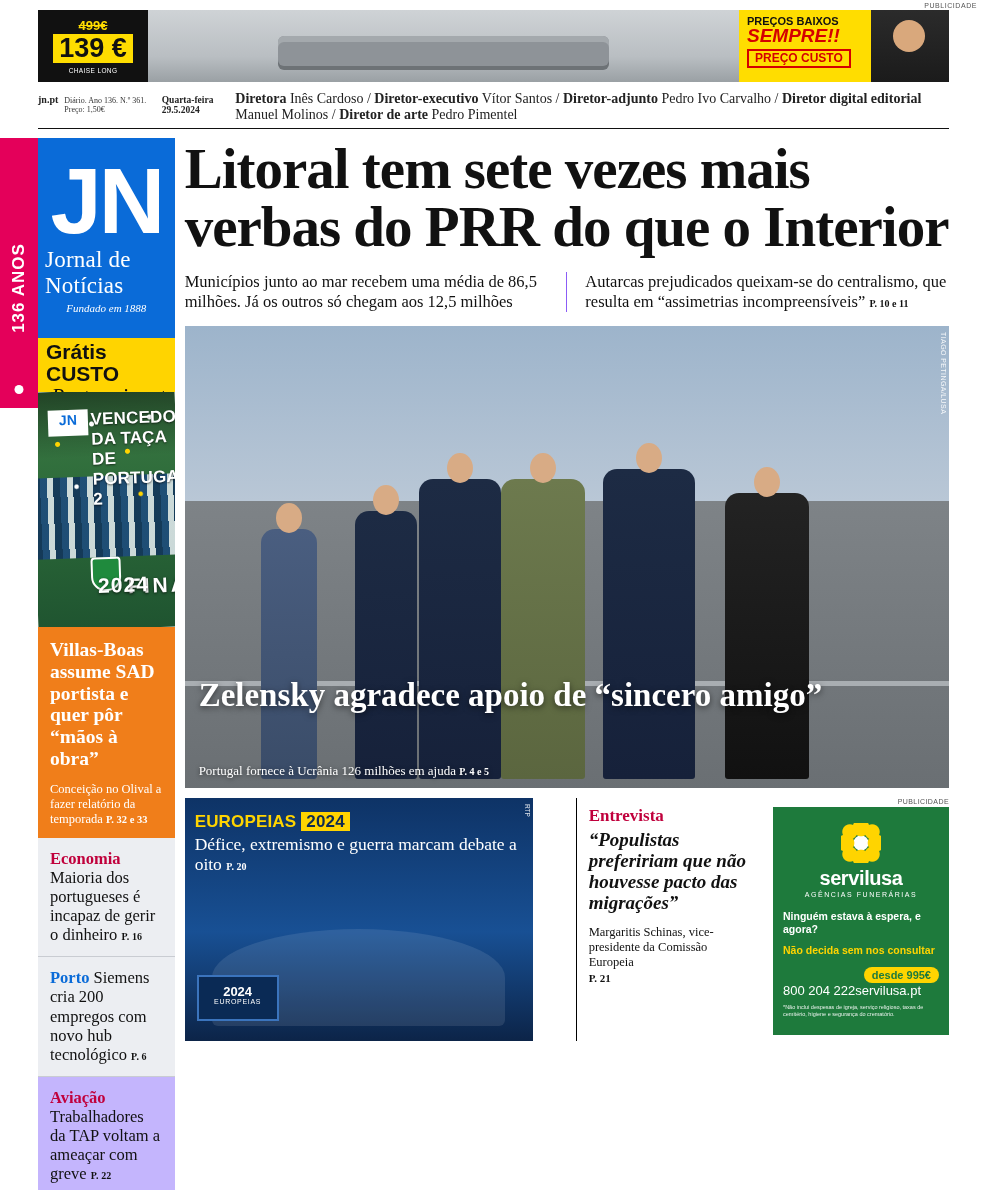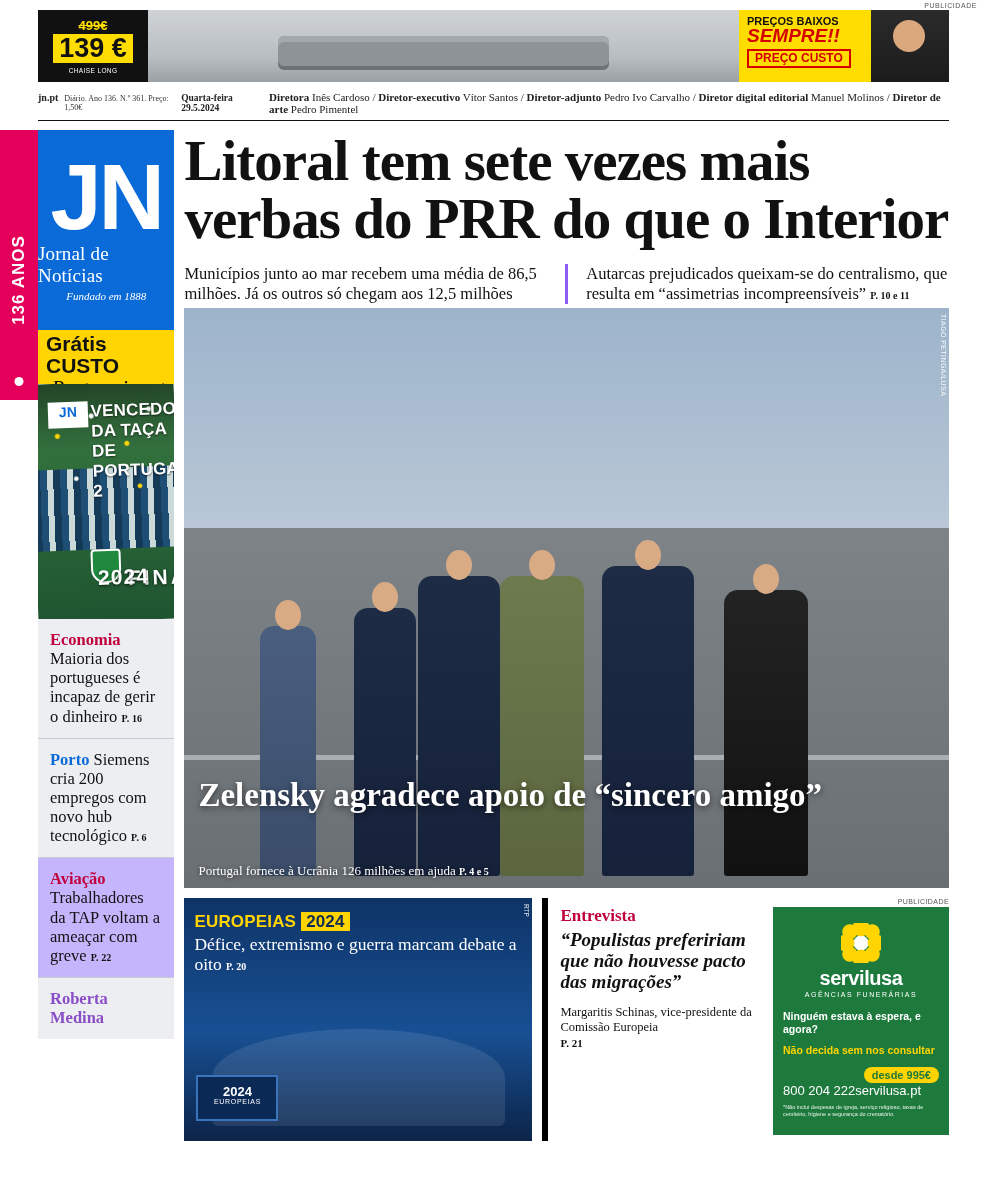--- a/index.html
+++ b/index.html
@@ -87,21 +87,21 @@
   
   .masthead {
     display: flex; align-items: baseline; gap: 6px;
     margin: 9px 38px 0 38px;
     border-bottom: 1px solid #111; padding-bottom: 5px;
     font-size: 8.5px; color: #222;
   }
   .masthead .jnpt { font-weight: bold; font-size: 10px; }
   .masthead .meta { font-size: 8px; color: #333; }
   .masthead .date { font-weight: bold; font-size: 9.5px; }
-  .masthead .staff { margin-left: auto; font-size: 11px; color: #222; }
+  .masthead .staff { margin-left: auto; font-size: 14px; color: #222; }
   .masthead .staff b { font-weight: bold; }
 
   
   .page {
     display: flex; margin: 9px 38px 0 38px; gap: 10px;
     height: 1040px;
   }
   .left-col { width: 252px; position: relative; }
   .right-col { flex: 1 1 auto; position: relative; }
 
@@ -126,21 +126,21 @@
     background: #0a6bd8; height: 200px; position: relative;
     display: flex; flex-direction: column; align-items: center; justify-content: center;
   }
   .logo-block .jn {
     font-family: "Liberation Sans", sans-serif;
     font-weight: bold; color: #fff; font-size: 92px; line-height: .86;
     letter-spacing: -3px;
   }
   .logo-block .sub {
     font-family: "Liberation Serif", serif; color: #fff;
-    font-size: 19px; margin-top: 6px; letter-spacing: .01em;
+    font-size: 23px; margin-top: 6px; letter-spacing: .01em; margin-left: 7px;
   }
   .logo-block .found {
     font-family: "Liberation Serif", serif; color: #fff; font-style: italic;
     font-size: 11px; margin-top: 3px;
   }
 
   
   .gratis {
     background: #ffd400; height: 54px; position: relative; overflow: hidden;
   }
@@ -242,31 +242,31 @@
   .brief.roberta { background: #eceef2; }
   .brief.roberta .kicker { color: #8a4ec8; }
 
   
   .headline {
     font-family: "Liberation Serif", serif; font-weight: bold;
     font-size: 57px; line-height: 1.02; letter-spacing: -1px; color: #111;
     padding-top: 2px;
   }
   .standfirst {
-    display: flex; gap: 18px; margin-top: 16px; padding-bottom: 4px;
+    display: flex; gap: 18px; margin-top: 16px; padding-bottom: 14px;
   }
   .standfirst .col {
     flex: 1 1 0; font-size: 16.5px; line-height: 1.2; color: #111;
   }
-  .standfirst .col + .col { border-left: 3px solid #8b5cf6; padding-left: 18px; }
+  .standfirst .col + .col { border-left: 1px solid #8b5cf6; padding-left: 18px; }
   .standfirst .page-ref { font-size: 10px; font-weight: bold; }
 
   
   .main-photo {
-    position: relative; height: 580px; overflow: hidden;
+    position: relative; height: 462px; overflow: hidden;
     background: linear-gradient(180deg,#8fa6bd 0%,#9fb2c4 38%,#8b8f92 39%,#6f7376 100%);
   }
   .main-photo .sky { position:absolute; left:0; right:0; top:0; height:38%;
     background: linear-gradient(180deg,#9db4cb 0%,#b9c7d6 100%); }
   .main-photo .ground { position:absolute; left:0; right:0; bottom:0; height:62%;
     background: linear-gradient(180deg,#7e8387 0%,#6a6f73 100%); }
   .main-photo .line { position:absolute; left:0; right:0; bottom:22%; height:5px;
     background:#cfd4d7; opacity:.6; }
   .fig { position: absolute; bottom: 2%; border-radius: 14px 14px 3px 3px; }
   .fig.suit { background: linear-gradient(180deg,#1d2b44 0%,#16213a 100%); }
@@ -328,21 +328,21 @@
     color: #fff; font-family: "Liberation Sans", sans-serif;
     font-size: 13px; font-weight: bold; text-align: center; padding-top: 8px; line-height: 1.05;
   }
   .eu-screen small { display: block; font-size: 7px; letter-spacing: .1em; font-weight: normal; }
   .eu-credit {
     position: absolute; right: 2px; top: 6px; writing-mode: vertical-rl;
     font-family: "Liberation Sans", sans-serif; font-size: 6.5px; color: #fff; opacity: .85;
   }
 
   .interview {
-    flex: 1 1 auto; border-left: 6px solid #000000; padding: 8px 10px 0 12px;
+    flex: 1 1 auto; border-left: 1px solid #000000; padding: 8px 10px 0 12px; margin-left: 33px;
   }
   .interview .label {
     font-family: "Liberation Serif", serif; font-weight: bold;
     color: #c0003c; font-size: 17px; margin-bottom: 4px;
   }
   .interview .quote {
     font-family: "Liberation Serif", serif; font-weight: bold; font-style: italic;
     font-size: 19px; line-height: 1.1; color: #111;
   }
   .interview .who {
@@ -469,20 +469,27 @@
         <div class="crowd"></div>
         <div class="confetti"></div>
       </div>
       <div class="jn-chip">JN</div>
       <div class="vencedor">VENCEDOR DA TAÇA DE PORTUGAL 2</div>
       <div class="final">FINAL</div>
       <div class="badge"></div>
       <div class="year">2024</div>
     </div>
 
+    <div class="lead-orange">
+      <h3>Villas-Boas assume SAD portista e quer pôr “mãos à obra”</h3>
+      <div class="sub">
+        <span>Conceição no Olival a fazer relatório da temporada</span>
+        <b class="page-ref">P. 32 e 33</b>
+      </div>
+    </div>
 
     <div class="brief eco">
       <span class="kicker">Economia</span><span> Maioria dos portugueses é incapaz de gerir o dinheiro</span>
       <span class="page-ref">P. 16</span>
     </div>
 
     <div class="brief porto">
       <span class="kicker">Porto</span><span> Siemens cria 200 empregos com novo hub tecnológico</span>
       <span class="page-ref">P. 6</span>
     </div>

